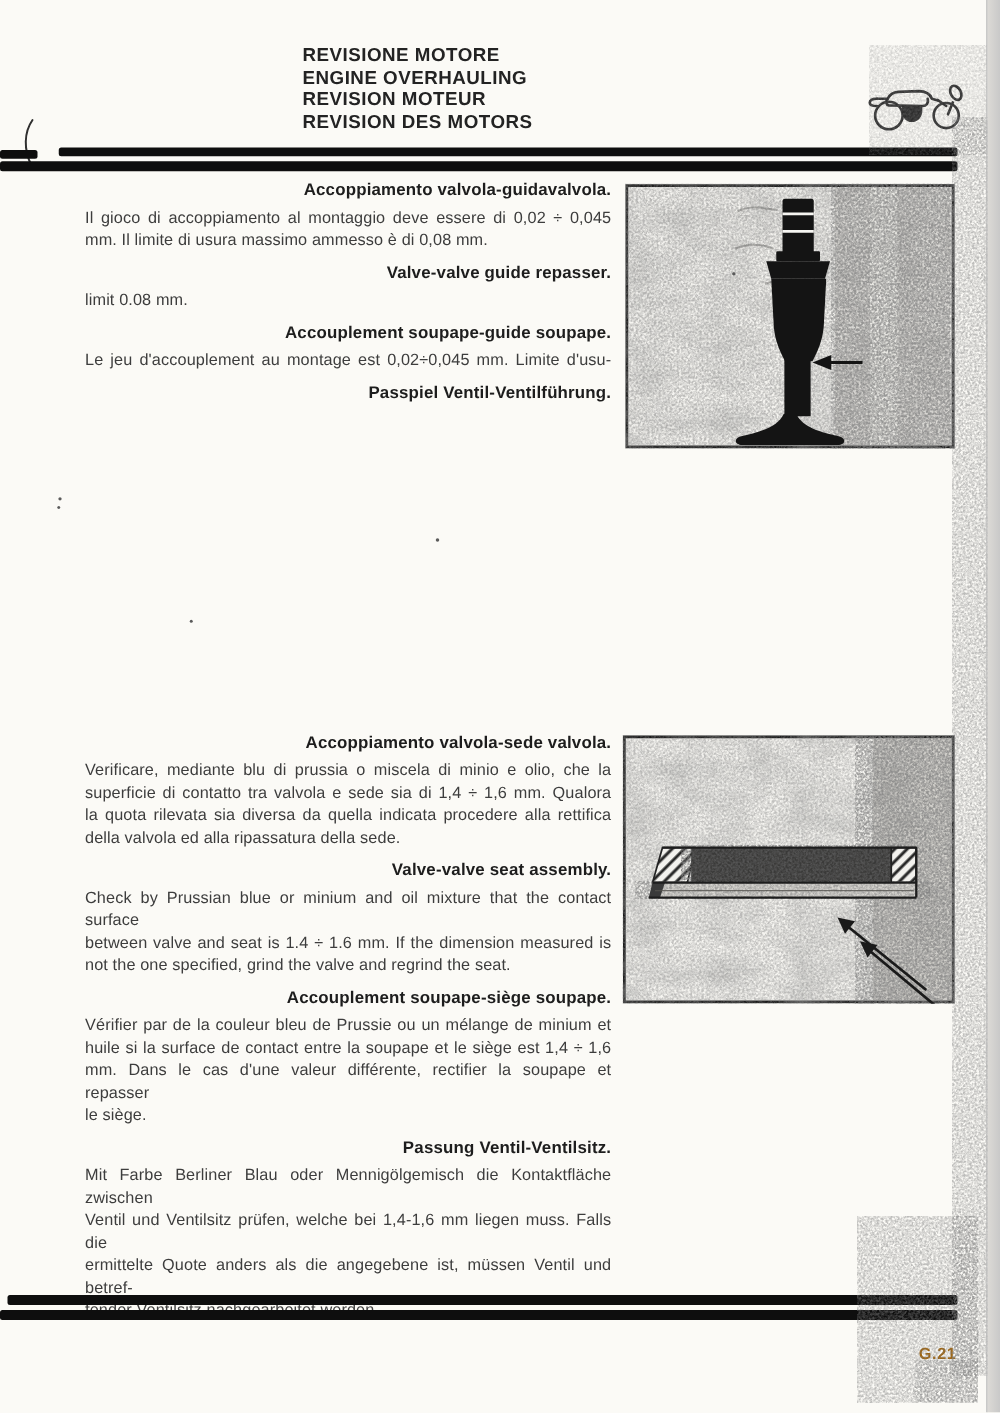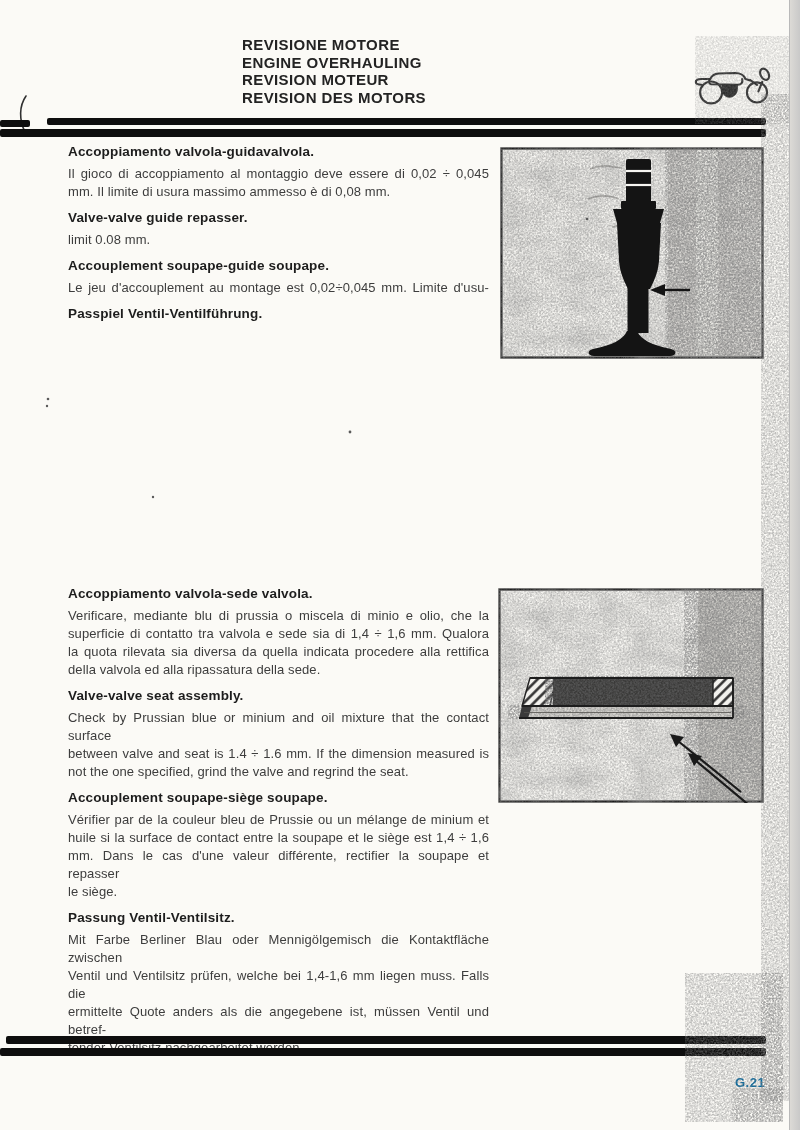--- a/index.html
+++ b/index.html
@@ -15,29 +15,29 @@
   .paren-mark{position:absolute;left:16px;top:94px;width:14px;height:40px;}
   .bar{position:absolute;background:#0e0e0e;border-radius:2px;}
   #bar-top-left{left:0;top:120px;width:30px;height:7px;}
   #bar-top-a{left:47px;top:118px;width:719px;height:7px;}
   #bar-top-b{left:0;top:129px;width:766px;height:7.5px;}
   #bar-bottom-a{left:6px;top:1036px;width:760px;height:8px;}
   #bar-bottom-b{left:0;top:1048px;width:766px;height:8px;}
   .section{position:absolute;left:68px;width:421px;}
   #section-0{top:143px;}
   #section-1{top:585px;}
-  .blk-heading{font-size:13.5px;font-weight:700;color:#1d1d1d;margin:0 0 5px;line-height:17px;letter-spacing:.15px;}
+  .blk-heading{font-size:13.5px;font-weight:700;color:#1d1d1d;margin:0 0 5px;line-height:17px;letter-spacing:.15px;text-align:right;}
   .blk-body{margin:0 0 8px;color:#3d3d3d;font-size:13px;line-height:18px;letter-spacing:.1px;}
   .line{text-align:justify;text-align-last:justify;}
   .line.last{text-align-last:left;}
   figure{margin:0;padding:0;}
   #figure-0{position:absolute;left:500px;top:147px;width:264px;height:212px;}
   #figure-1{position:absolute;left:498px;top:588px;width:266px;height:215px;}
   #figure-0 svg,#figure-1 svg{display:block;width:100%;height:100%;}
-  .pageno{position:absolute;left:735px;top:1075px;font-weight:700;font-size:13px;letter-spacing:.5px;color:#0369a1;}
+  .pageno{position:absolute;left:735px;top:1075px;font-weight:700;font-size:13px;letter-spacing:.5px;color:#a16207;}
   .scan-edge{position:absolute;left:789px;top:0;width:11px;height:1130px;background:linear-gradient(to right,#dcdad6,#c7c7c7);border-left:1px solid #b9b9b9;}
   .page-noise{position:absolute;left:0;top:0;width:800px;height:1130px;pointer-events:none;}
 </style>
 </head>
 <body>
 
 <svg width="0" height="0" style="position:absolute" aria-hidden="true">
   <defs>
     <filter id="specks" x="-5%" y="-5%" width="110%" height="110%">
       <feTurbulence type="fractalNoise" baseFrequency="0.55" numOctaves="3" seed="7"></feTurbulence>

